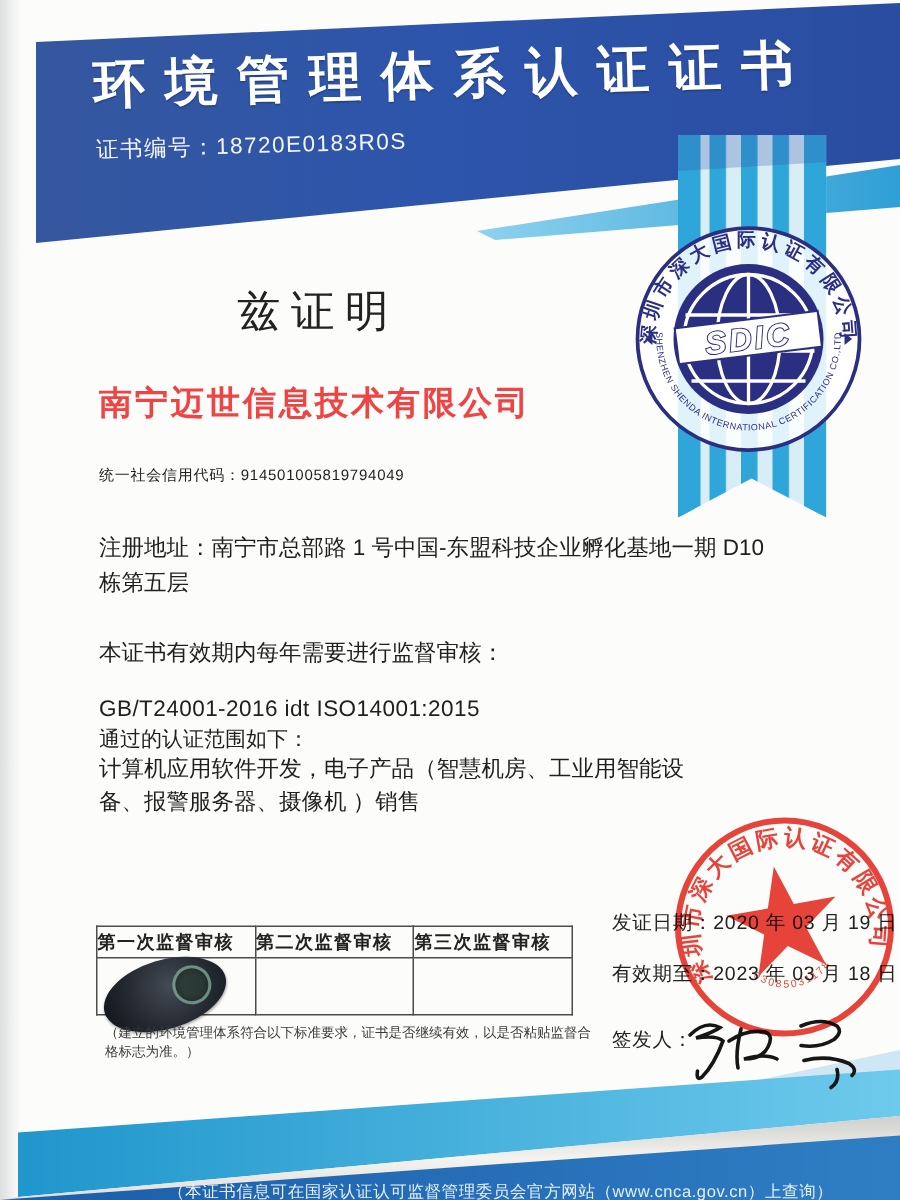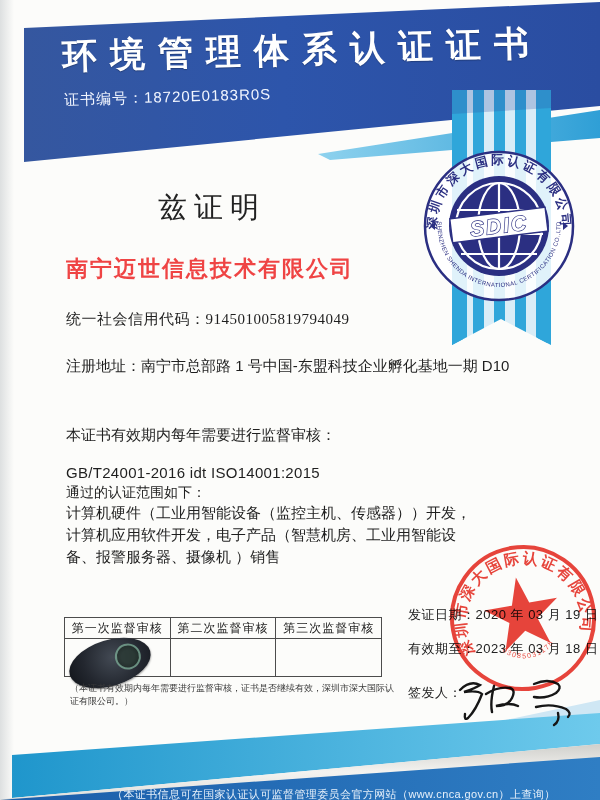--- a/index.html
+++ b/index.html
@@ -12,30 +12,30 @@
   .scan-edge{left:0;top:0;width:14px;height:800px;
     background:linear-gradient(90deg,rgba(150,158,165,.30),rgba(150,158,165,0));}
   .cert-title{
     left:62px;top:26px;width:520px;color:#ffffff;font-size:35px;font-weight:bold;
     letter-spacing:13px;font-family:"DejaVu Serif","Liberation Serif",serif;
     transform:rotate(-1.6deg);white-space:nowrap;text-shadow:0 1px 1px rgba(0,0,0,.25);
   }
   .cert-no{left:64px;top:88px;color:#f2f6ff;font-size:15px;letter-spacing:1px;transform:rotate(-1.6deg);}
   .certify{left:158px;top:188px;font-size:29px;letter-spacing:7px;color:#222;}
   .company{left:66px;top:254px;font-size:22px;font-weight:bold;letter-spacing:2px;color:#ef4444;}
-  .credit{left:66px;top:310px;font-size:15px;letter-spacing:.5px;font-family:Liberation Serif, serif;}
+  .credit{left:66px;top:310px;font-size:10px;letter-spacing:.5px;}
   .addr{left:66px;top:354px;width:470px;font-size:15px;line-height:23px;}
   .std-intro{left:66px;top:426px;font-size:15px;}
   .std{left:66px;top:464px;font-size:15px;letter-spacing:.3px;}
   .scope-intro{left:66px;top:484px;font-size:14px;text-align:right;}
   .scope{left:66px;top:502px;width:470px;font-size:15px;line-height:22px;}
   .audit-table{left:64px;top:617px;width:318px;border-collapse:collapse;
     font-size:12px;color:#222;}
-  .audit-table th{border:1px solid #4c4c4c;font-weight:normal;height:20px;
-    text-align:center;letter-spacing:1px;padding:0;}
+  .audit-table th{border:1px solid #4c4c4c;font-weight:bold;height:20px;
+    text-align:left;letter-spacing:1px;padding:0;}
   .audit-table td{border:1px solid #4c4c4c;height:37px;padding:0;}
   .sticker{
     left:68px;top:640px;width:84px;height:46px;border-radius:50%;
     transform:rotate(-17deg);
     background:radial-gradient(circle at 55% 40%, #434a54 0%, #23272f 55%, #0f1217 100%);
     box-shadow:0 1px 2px rgba(0,0,0,.4);
   }
   .sticker-emblem{
     left:48px;top:9px;width:22px;height:22px;border-radius:50%;
     border:2px solid #79a893;opacity:.8;
@@ -142,26 +142,26 @@
         <text x="0" y="7" text-anchor="middle" font-size="21" font-weight="bold" font-style="italic" letter-spacing="2" fill="#ffffff" stroke="#2b2f82" stroke-width="1.3" style="paint-order:stroke">SDIC</text>
       </g>
     </g>
   </svg>
 
   <div class="abs certify">兹证明</div>
   <div class="abs company">南宁迈世信息技术有限公司</div>
   <div class="abs credit">统一社会信用代码：914501005819794049</div>
   <div class="abs addr">
     <div>注册地址：南宁市总部路 1 号中国-东盟科技企业孵化基地一期 D10</div>
+    <div>栋第五层</div>
   </div>
   <div class="abs std-intro">本证书有效期内每年需要进行监督审核：</div>
   <div class="abs std">GB/T24001-2016 idt ISO14001:2015</div>
   <div class="abs scope-intro">通过的认证范围如下：</div>
   <div class="abs scope">
-    <div>计算机硬件（工业用智能设备（监控主机、传感器））开发，</div>
     <div>计算机应用软件开发，电子产品（智慧机房、工业用智能设</div>
     <div>备、报警服务器、摄像机 ）销售</div>
   </div>
 
   <table class="abs audit-table">
     <tbody>
         <tr>
       <th>第一次监督审核</th>
       <th>第二次监督审核</th>
       <th>第三次监督审核</th>
@@ -171,21 +171,21 @@
       <td></td>
       <td></td>
     </tr>
   </tbody>
     </table>
 
   <div class="abs sticker">
     <div class="abs sticker-emblem"></div>
   </div>
 
-  <div class="abs fine-print">（本证书有效期内每年需要进行监督审核，证书是否继续有效，深圳市深大国际认证有限公司。）</div>
+  <div class="abs fine-print">（建立的环境管理体系符合以下标准要求，证书是否继续有效，以是否粘贴监督合格标志为准。）</div>
 
   <div class="abs issue-line issue-date">发证日期：2020 年 03 月 19 日</div>
   <div class="abs issue-line valid-until">有效期至：2023 年 03 月 18 日</div>
   <div class="abs issue-line signer">签发人：</div>
 
   <svg class="abs sig-svg" width="130" height="55" viewBox="0 0 130 55">
     <g fill="none" stroke="#161616" stroke-width="2.4" stroke-linecap="round">
       <path d="M12,18 q10,-10 20,-5 q-4,3 -16,7 q14,-2 18,2 q-6,16 -14,24 q-4,3 -3,-4"></path>
       <path d="M46,14 q-4,16 -2,26 m-6,-18 q12,-8 24,-6 q6,2 2,10 q-4,8 -16,8 q14,-4 22,0"></path>
       <path d="M86,12 q14,-6 24,0 q4,4 -2,9 q-10,6 -22,4 m2,10 q16,-4 30,2 q6,4 2,8 m-10,-4 q2,8 -4,12"></path>

